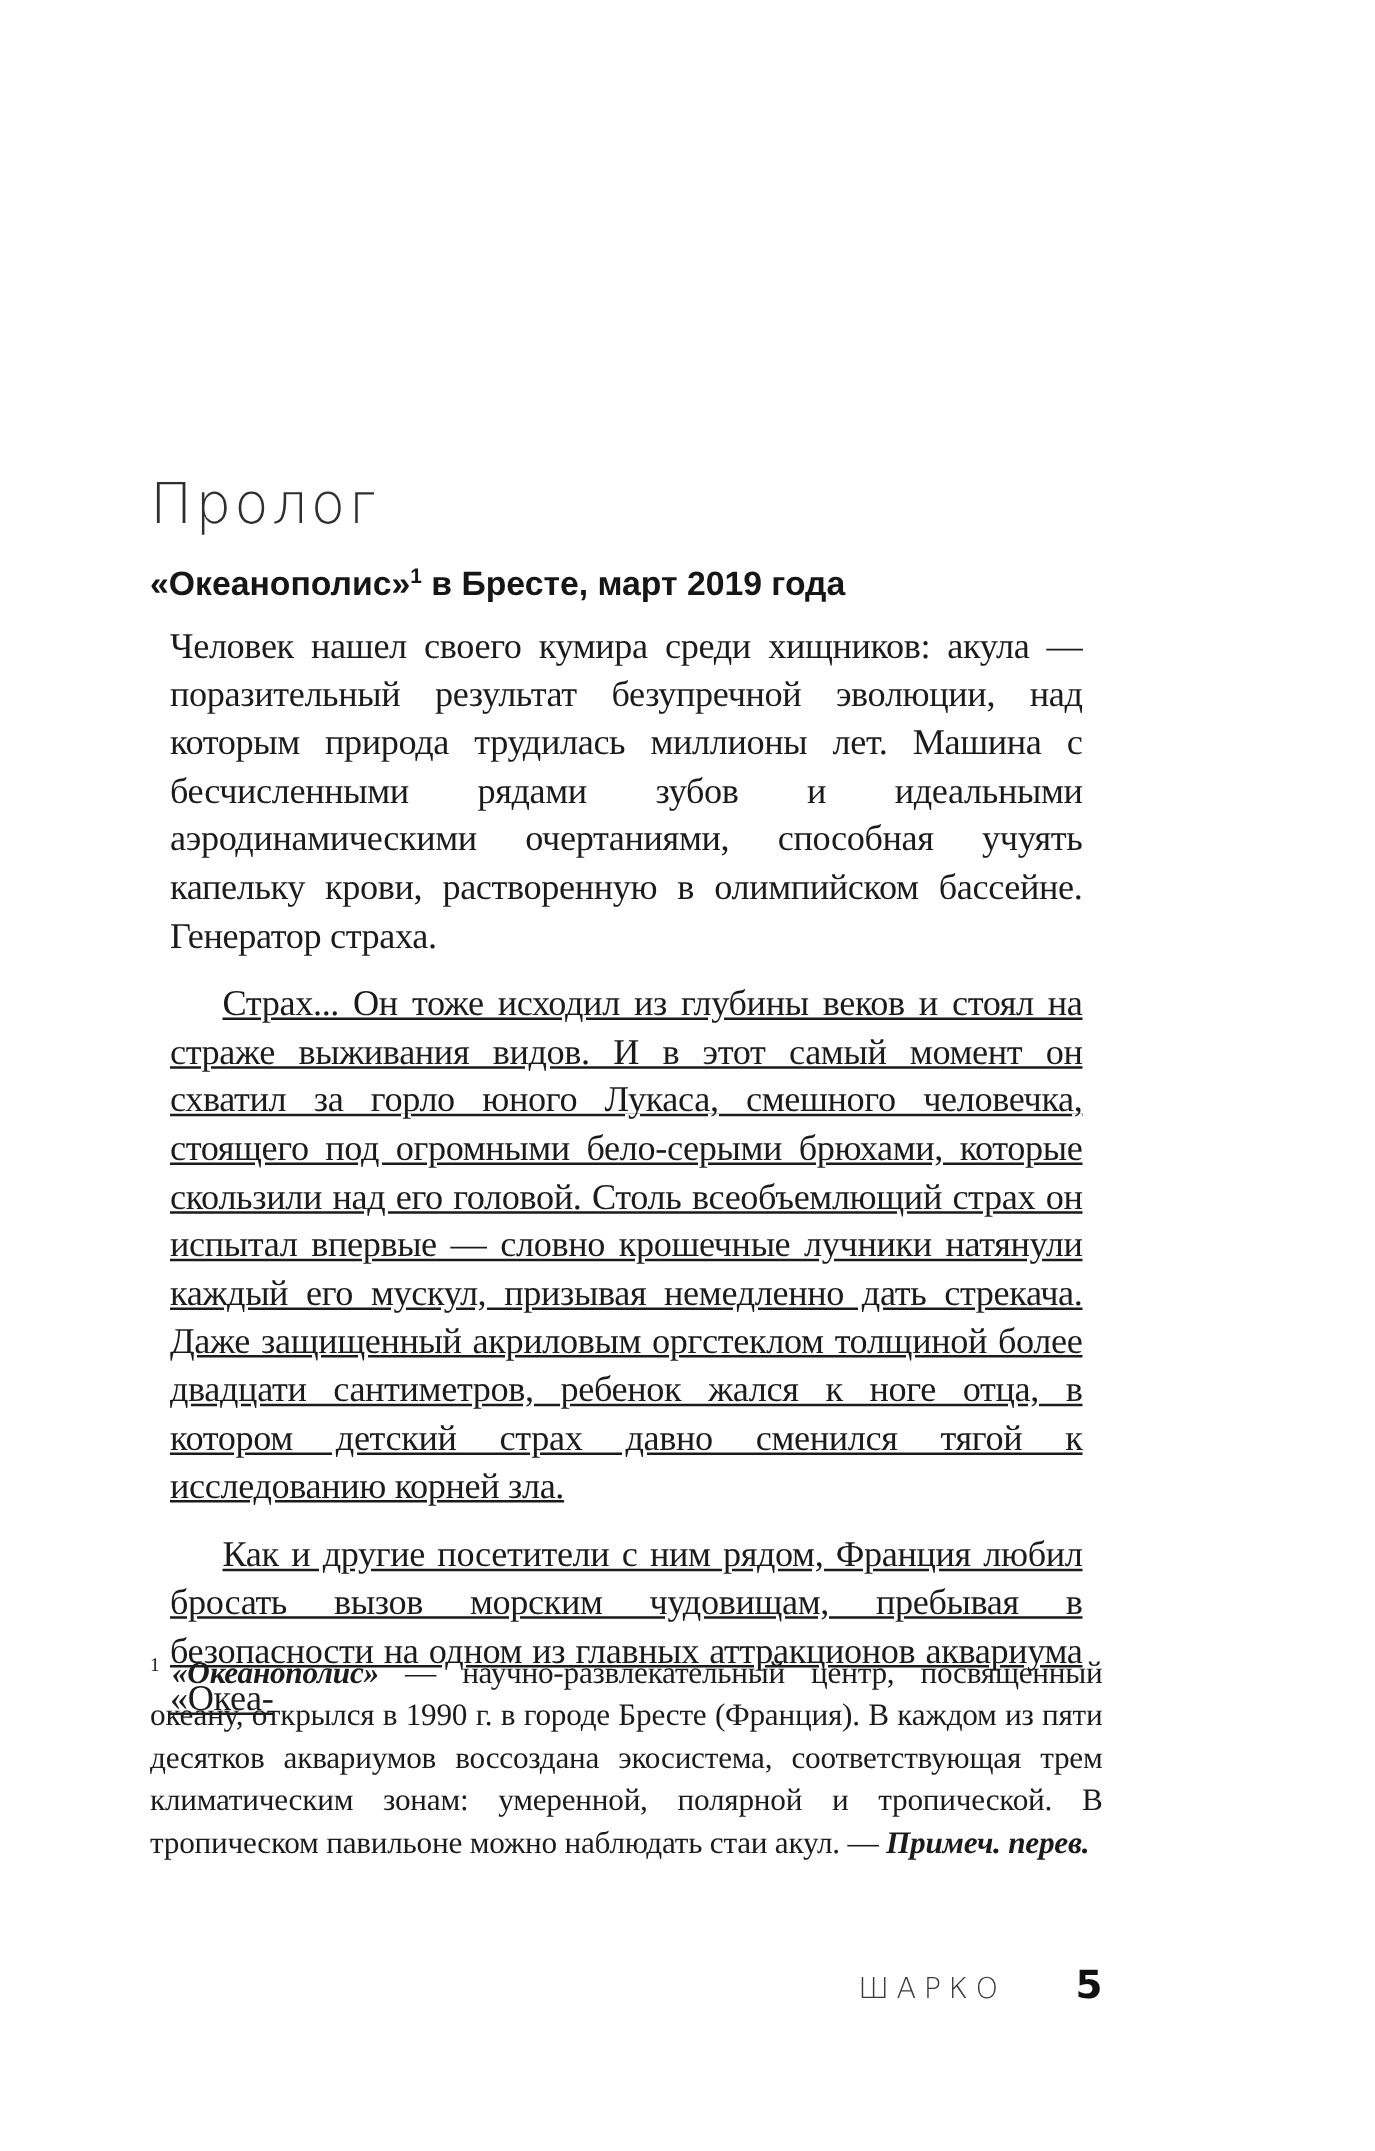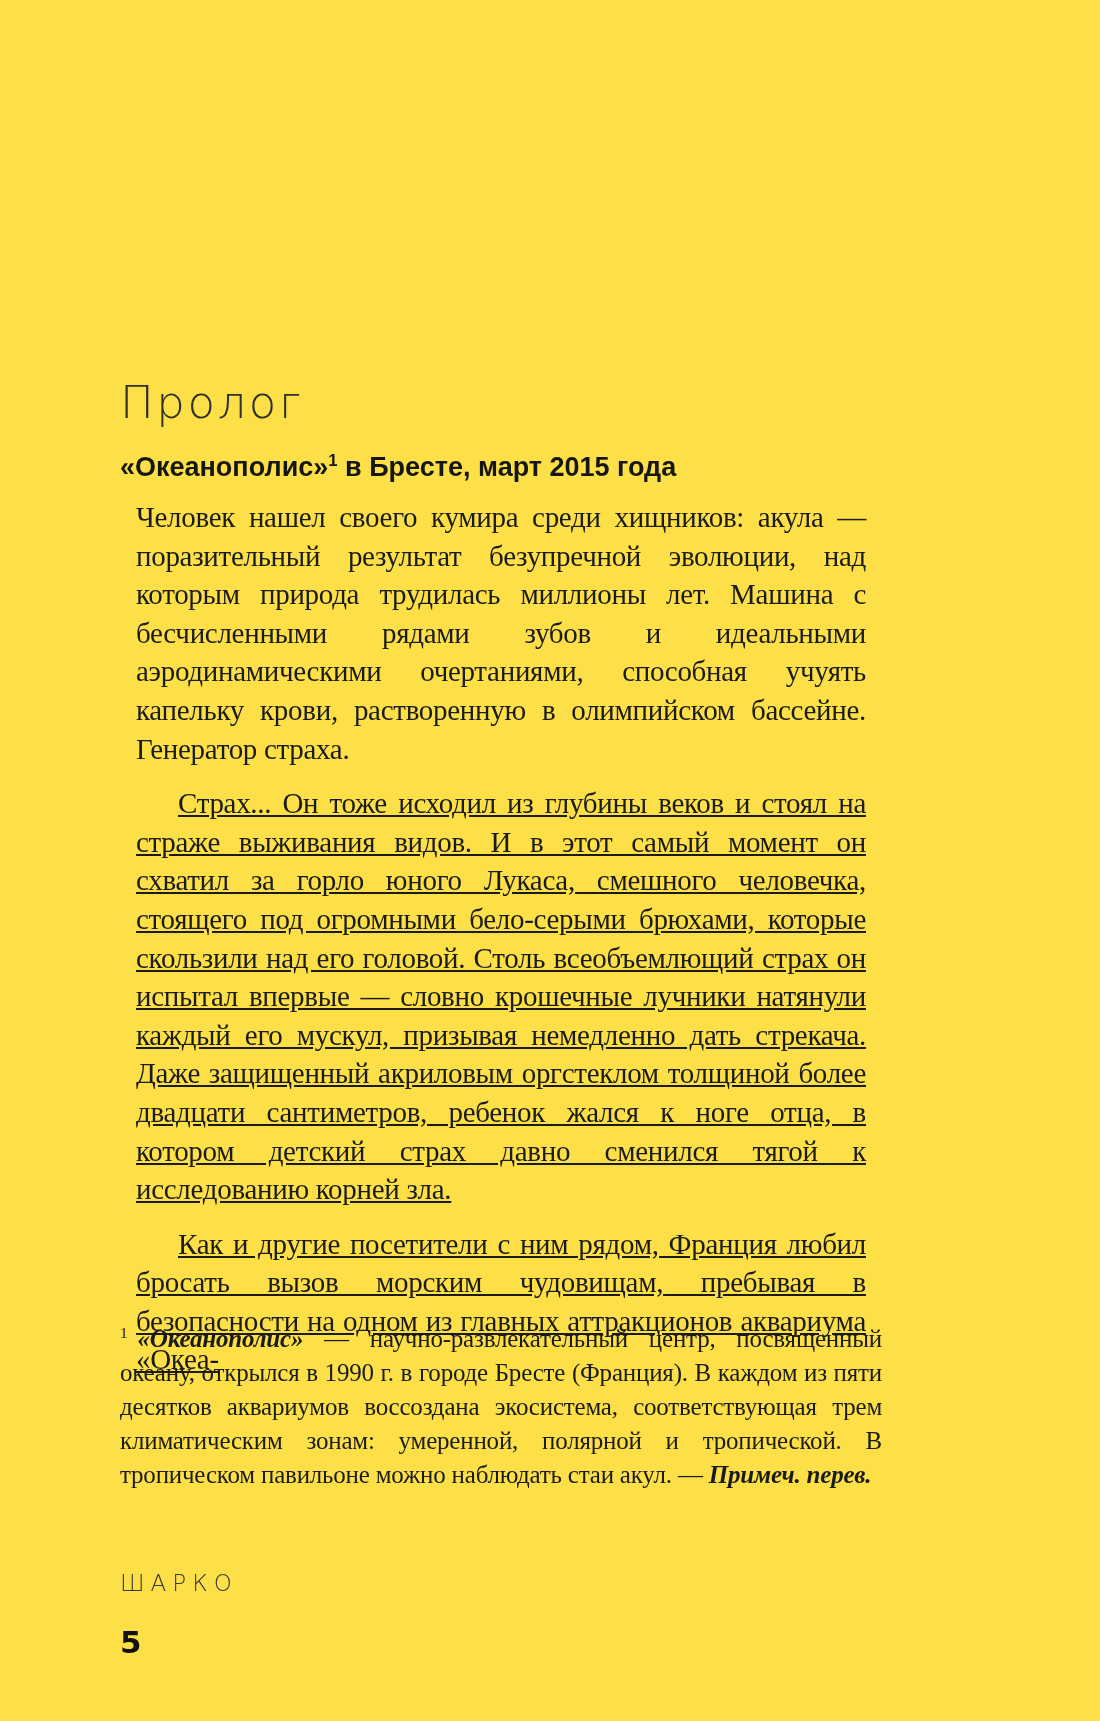--- a/index.html
+++ b/index.html
@@ -5,21 +5,21 @@
   html, body {
     margin: 0;
     padding: 0;
     background: #e8e8e8;
   }
   .page {
     position: relative;
     width: 1100px;
     height: 1721px;
     margin: 0 auto;
-    background: #fde047;
+    background: #ffffff;
     overflow: hidden;
     font-family: "Liberation Serif", "DejaVu Serif", serif;
     color: #1b1b1b;
   }
   .chapter-title {
     position: absolute;
     left: 120px;
     top: 348px;
     width: 762px;
     font-family: "DejaVu Sans", "Liberation Sans", sans-serif;
@@ -86,23 +86,23 @@
   .footnote .attribution {
     font-style: italic;
     font-weight: 700;
   }
   .page-footer {
     position: absolute;
     left: 120px;
     top: 1570px;
     width: 762px;
     display: flex;
+    justify-content: flex-end;
     align-items: baseline;
-    gap: 28px;
-    flex-direction: column;
+    gap: 56px;
   }
   .running-title {
     font-family: "DejaVu Sans", "Liberation Sans", sans-serif;
     font-weight: 300;
     font-size: 23px;
     letter-spacing: 6px;
     color: #3a3a3a;
   }
   .page-number {
     font-family: "DejaVu Sans", "Liberation Sans", sans-serif;
@@ -112,21 +112,21 @@
   }
 </style>
 </head>
 <body>
 
 <div class="page">
 
   <h1 class="chapter-title">Пролог</h1>
 
   <h2 class="section-subtitle">
-    <span>«Океанополис»</span><sup>1</sup><span> в Бресте, март 2015 года</span>
+    <span>«Океанополис»</span><sup>1</sup><span> в Бресте, март 2019 года</span>
   </h2>
 
   <div class="body-text">
     <p>Человек нашел своего кумира среди хищников: акула — поразительный результат безупречной эволюции, над которым природа трудилась миллионы лет. Машина с бесчисленными рядами зубов и идеальными аэродинамическими очертаниями, способная учуять капельку крови, растворенную в олимпийском бассейне. Генератор страха.</p>
     <p class="indent">Страх... Он тоже исходил из глубины веков и стоял на страже выживания видов. И в этот самый момент он схватил за горло юного Лукаса, смешного человечка, стоящего под огромными бело-серыми брюхами, которые скользили над его головой. Столь всеобъемлющий страх он испытал впервые — словно крошечные лучники натянули каждый его мускул, призывая немедленно дать стрекача. Даже защищенный акриловым оргстеклом толщиной более двадцати сантиметров, ребенок жался к ноге отца, в котором детский страх давно сменился тягой к исследованию корней зла.</p>
     <p class="indent">Как и другие посетители с ним рядом, Франция любил бросать вызов морским чудовищам, пребывая в безопасности на одном из главных аттракционов аквариума «Океа-</p>
   </div>
 
   <div class="footnote">
     <p>

